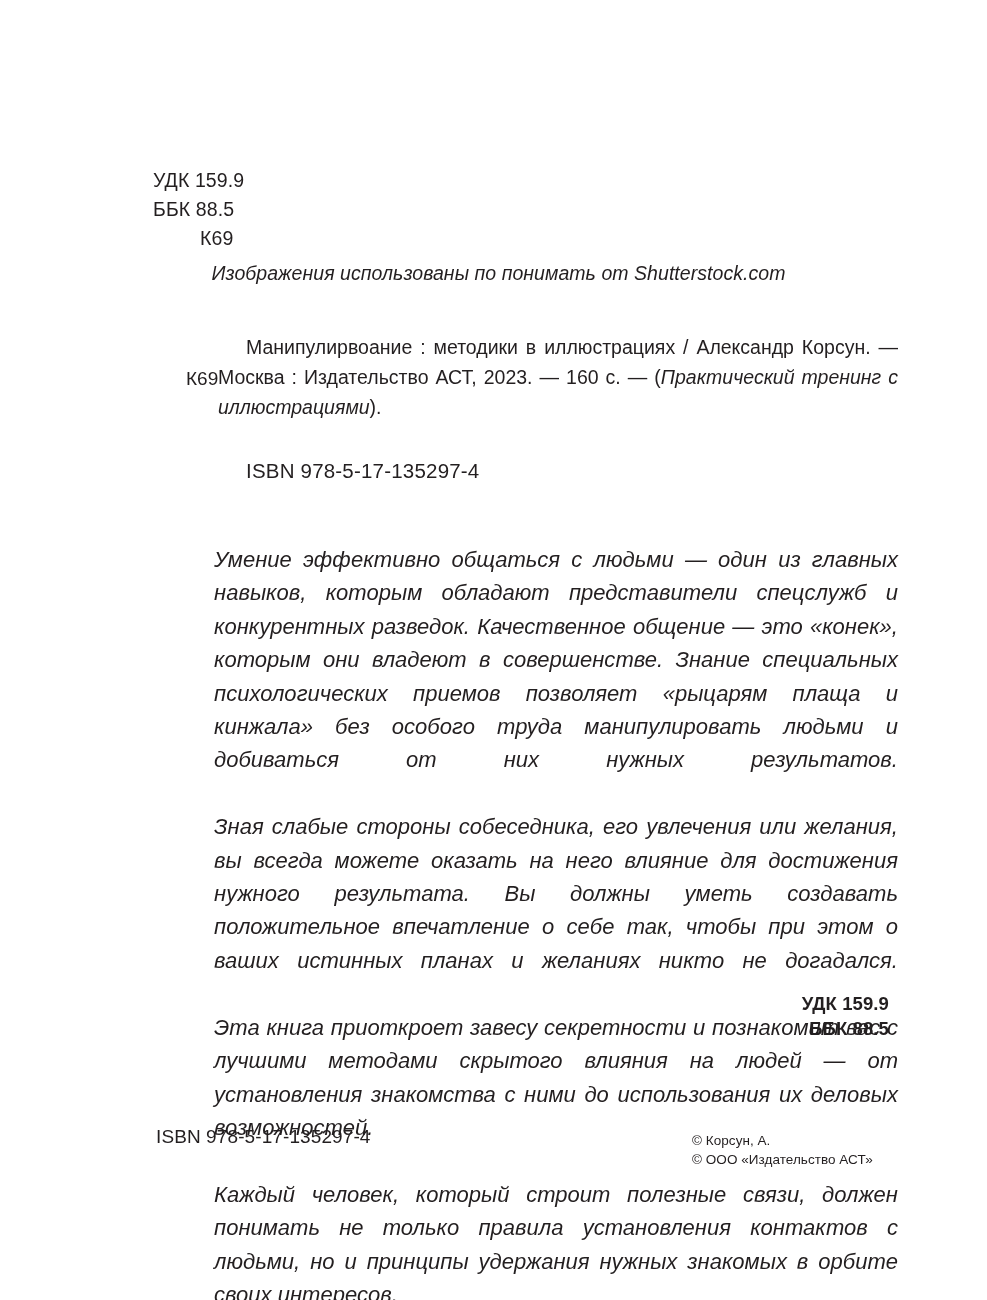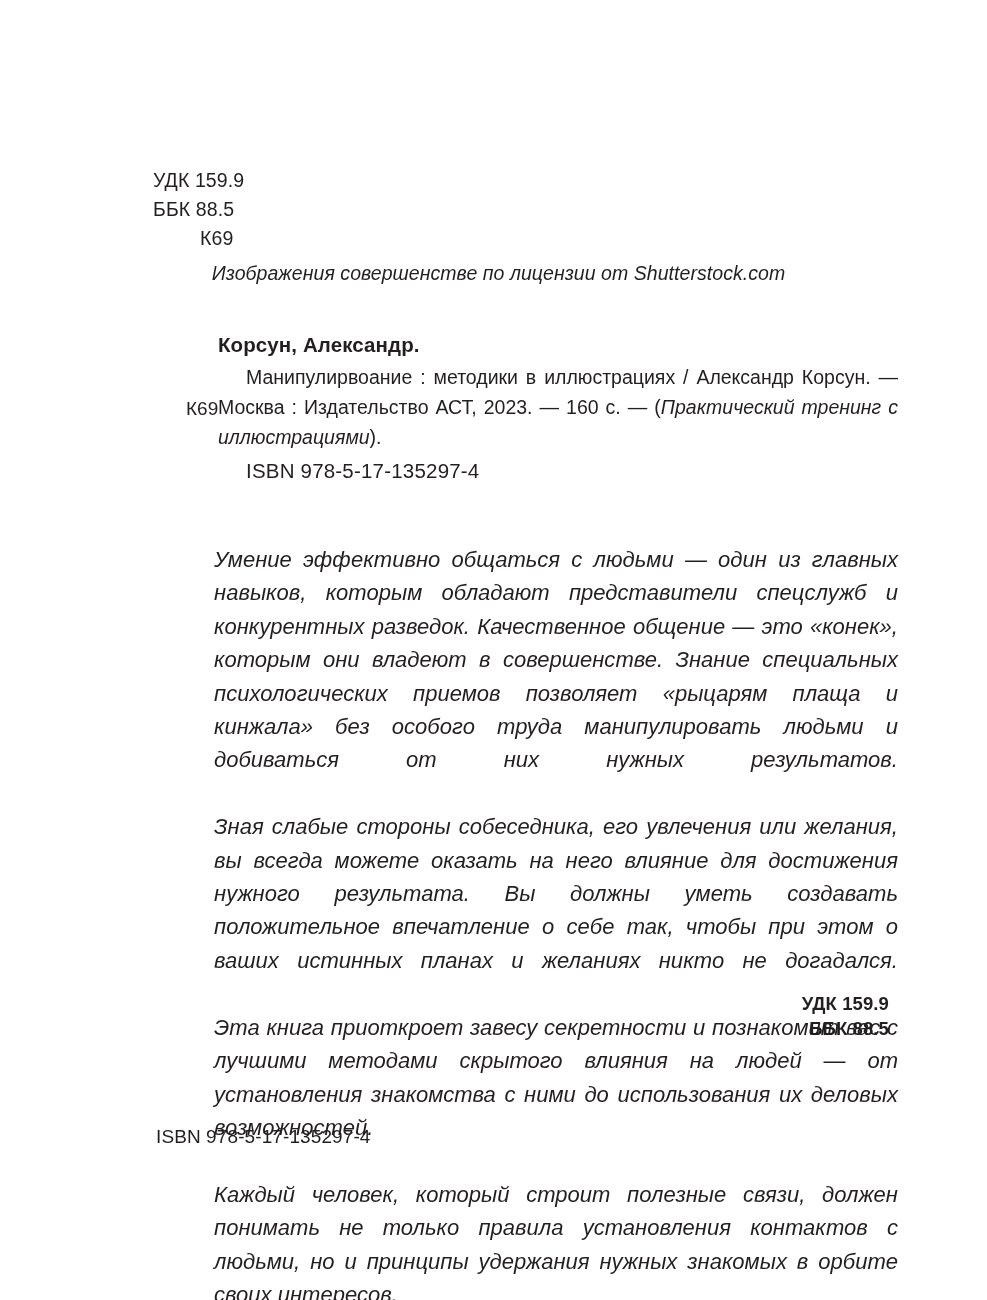--- a/index.html
+++ b/index.html
@@ -157,24 +157,23 @@
 <body>
 
 <div class="page">
 
   <div class="classification">
     <span class="cls-line">УДК 159.9</span>
     <span class="cls-line">ББК 88.5</span>
     <span class="cls-code">К69</span>
   </div>
 
-  <div class="credit">Изображения совершенстве по лицензии от Shutterstock.com</div>
+  <div class="credit">Изображения использованы по понимать от Shutterstock.com</div>
 
   <div class="record">
-    <div class="record-author">Корсун, Александр.</div>
     <div class="record-body">
       <span class="record-sidehead">К69</span><span>Манипулирвоание : методики в иллюстрациях / Александр Корсун. — Москва : Издательство АСТ, 2023. — 160 с. — (</span><span class="record-series">Практический тренинг с иллюстрациями</span><span>).</span>
     </div>
   </div>
 
   <div class="record-isbn">ISBN 978-5-17-135297-4</div>
 
   <div class="annotation">
     <p>Умение эффективно общаться с людьми — один из главных навыков, которым обладают представители спецслужб и конкурентных разведок. Качественное общение — это «конек», которым они владеют в совершенстве. Знание специальных психологических приемов позволяет «рыцарям плаща и кинжала» без особого труда манипулировать людьми и добиваться от них нужных результатов.</p>
     <p>Зная слабые стороны собеседника, его увлечения или желания, вы всегда можете оказать на него влияние для достижения нужного результата. Вы должны уметь создавать положительное впечатление о себе так, чтобы при этом о ваших истинных планах и желаниях никто не догадался.</p>
@@ -182,14 +181,18 @@
     <p class="last">Каждый человек, который строит полезные связи, должен понимать не только правила установления контактов с людьми, но и принципы удержания нужных знакомых в орбите своих интересов.</p>
   </div>
 
   <div class="classification-bottom">
     <span>УДК 159.9</span>
     <span>ББК 88.5</span>
   </div>
 
   <div class="footer-isbn">ISBN 978-5-17-135297-4</div>
 
+  <div class="footer-rights">
+    <span>© Корсун, А.</span>
+    <span>© ООО «Издательство АСТ»</span>
+  </div>
 
 </div>
 
 </body></html>

